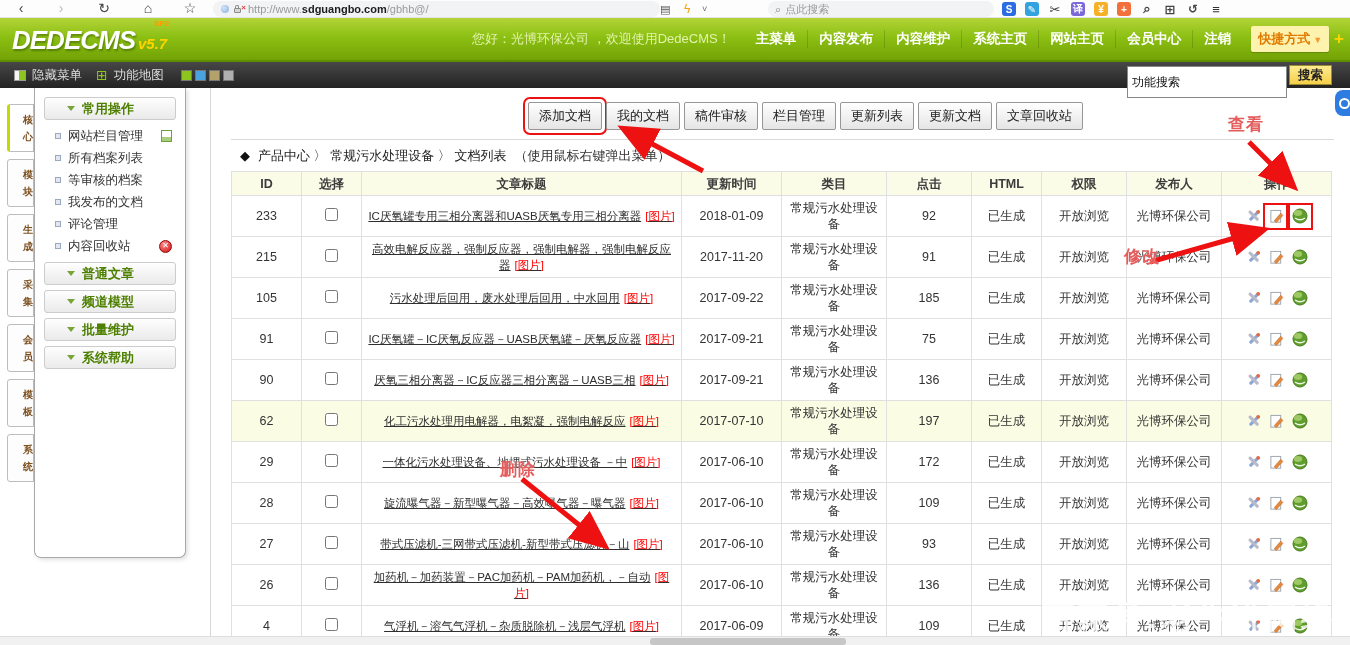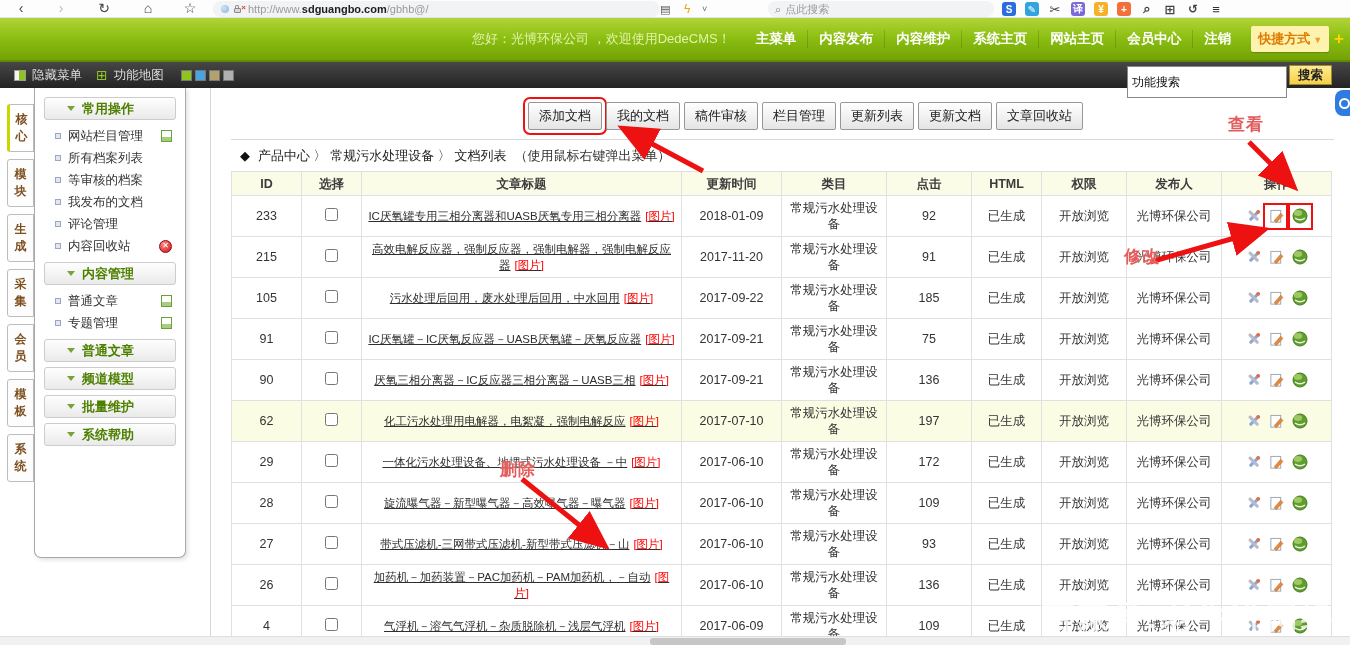--- a/index.html
+++ b/index.html
@@ -43,21 +43,21 @@
 .hideic{width:12px;height:11px;border:1px solid #9b9b9b;background:linear-gradient(90deg,#f4f4f4 0 45%,#8dc41e 45%)}
 .mapic{color:#8dc41e;font-size:14px;line-height:12px}
 .swatches{display:flex;gap:3px;margin-left:17px}
 .sw{width:11px;height:11px;border:1px solid #777;cursor:pointer}
 .dsearch{position:absolute;right:63px;top:4px;width:160px;height:32px;border:1px solid #888;font-size:12px;padding:0 4px;background:#fff;color:#111}
 .dsbtn{position:absolute;right:18px;top:3px;height:20px;background:linear-gradient(#ffeb90,#f4cf49);border:1px solid #a08a2e;font-size:12.5px;font-weight:bold;color:#222;padding:0 8px;cursor:pointer}
 
 .ws{position:absolute;top:88px;left:0;right:0;bottom:0;background:#fff}
 
 .vtabs{position:absolute;left:7px;top:16px;width:27px;display:flex;flex-direction:column;gap:7px}
-.vtab{width:27px;background:#fdfdfd;border:1px solid #bdbdbd;border-radius:3px 0 0 3px;padding:6px 0;text-align:center;font-size:12px;font-weight:bold;color:#7d4f1f;line-height:17px;cursor:pointer;word-break:break-all}
+.vtab{width:27px;background:#fdfdfd;border:1px solid #bdbdbd;border-radius:3px 0 0 3px;padding:6px 0;text-align:right;font-size:10px;font-weight:bold;color:#7d4f1f;line-height:17px;cursor:pointer;word-break:break-all}
 .vtab span{display:inline-block;width:14px}
 .vtab[data-active="1"]{border-left:3px solid #c6d800;background:#fff}
 
 .spanel{position:absolute;left:34px;top:0;width:152px;height:470px;background:#fff;border:1px solid #a8a8a8;border-top:none;border-radius:0 0 7px 7px;box-shadow:2px 2px 4px rgba(0,0,0,.12);padding:4px 7px;overflow:hidden}
 .ghead{height:23px;margin:5px 2px 5px;background:linear-gradient(#fefefe,#eaeaea);border:1px solid #ccc;border-radius:3px;display:flex;align-items:center;padding-left:22px;gap:7px;cursor:pointer}
 .ghead .car{width:0;height:0;border:4px solid transparent;border-top:5px solid #78a338;margin-top:4px}
 .ghead .tl{font-size:13px;font-weight:bold;color:#4e8000}
 .side-item{display:flex;align-items:center;gap:7px;height:22px;padding-left:13px;font-size:12.5px;color:#333;cursor:pointer}
 .side-item .bullet{width:6px;height:6px;background:#e2e7f0;border:1px solid #9aa7c0;flex:none}
 .mi-ic{display:none;margin-left:auto;margin-right:6px;flex:none}
@@ -139,20 +139,24 @@
 
       <span class="extic" style="color:#444;font-size:13px">⊞</span>
 
       <span class="extic" style="color:#444;font-size:12px">↺</span>
 
       <span class="extic" style="color:#333;font-size:13px">≡</span>
     </div>
 </div>
 
 <div class="gheader">
+  <div class="logo">
+    <span class="nm">DEDECMS</span><span class="ver">v5.7</span>
+    <span class="badge">SP2</span>
+  </div>
   <div class="gmenu">
     <span class="greet">您好：光博环保公司 ，欢迎使用DedeCMS！</span>
     <span style="display:flex;align-items:center">
 
         <span class="gitem">主菜单</span>
 
         <span class="gitem">内容发布</span>
 
         <span class="gitem">内容维护</span>
 
@@ -267,42 +271,20 @@
 
             <div class="side-item" data-icon="recycle">
               <span class="bullet"></span>
               <span>内容回收站</span>
 
               <span class="mi-ic mi-ic-rec"></span>
             </div>
           </div>
       </div>
 
-      <div>
-        <div class="ghead">
-          <span class="car"></span>
-          <span class="tl">内容管理</span>
-        </div>
-        <div>
-
-            <div class="side-item" data-icon="doc-add">
-              <span class="bullet"></span>
-              <span>普通文章</span>
-              <span class="mi-ic mi-ic-doc"></span>
-
-            </div>
-
-            <div class="side-item" data-icon="doc-add">
-              <span class="bullet"></span>
-              <span>专题管理</span>
-              <span class="mi-ic mi-ic-doc"></span>
-
-            </div>
-          </div>
-      </div>
 
       <div>
         <div class="ghead">
           <span class="car"></span>
           <span class="tl">普通文章</span>
         </div>
       </div>
 
       <div>
         <div class="ghead">

